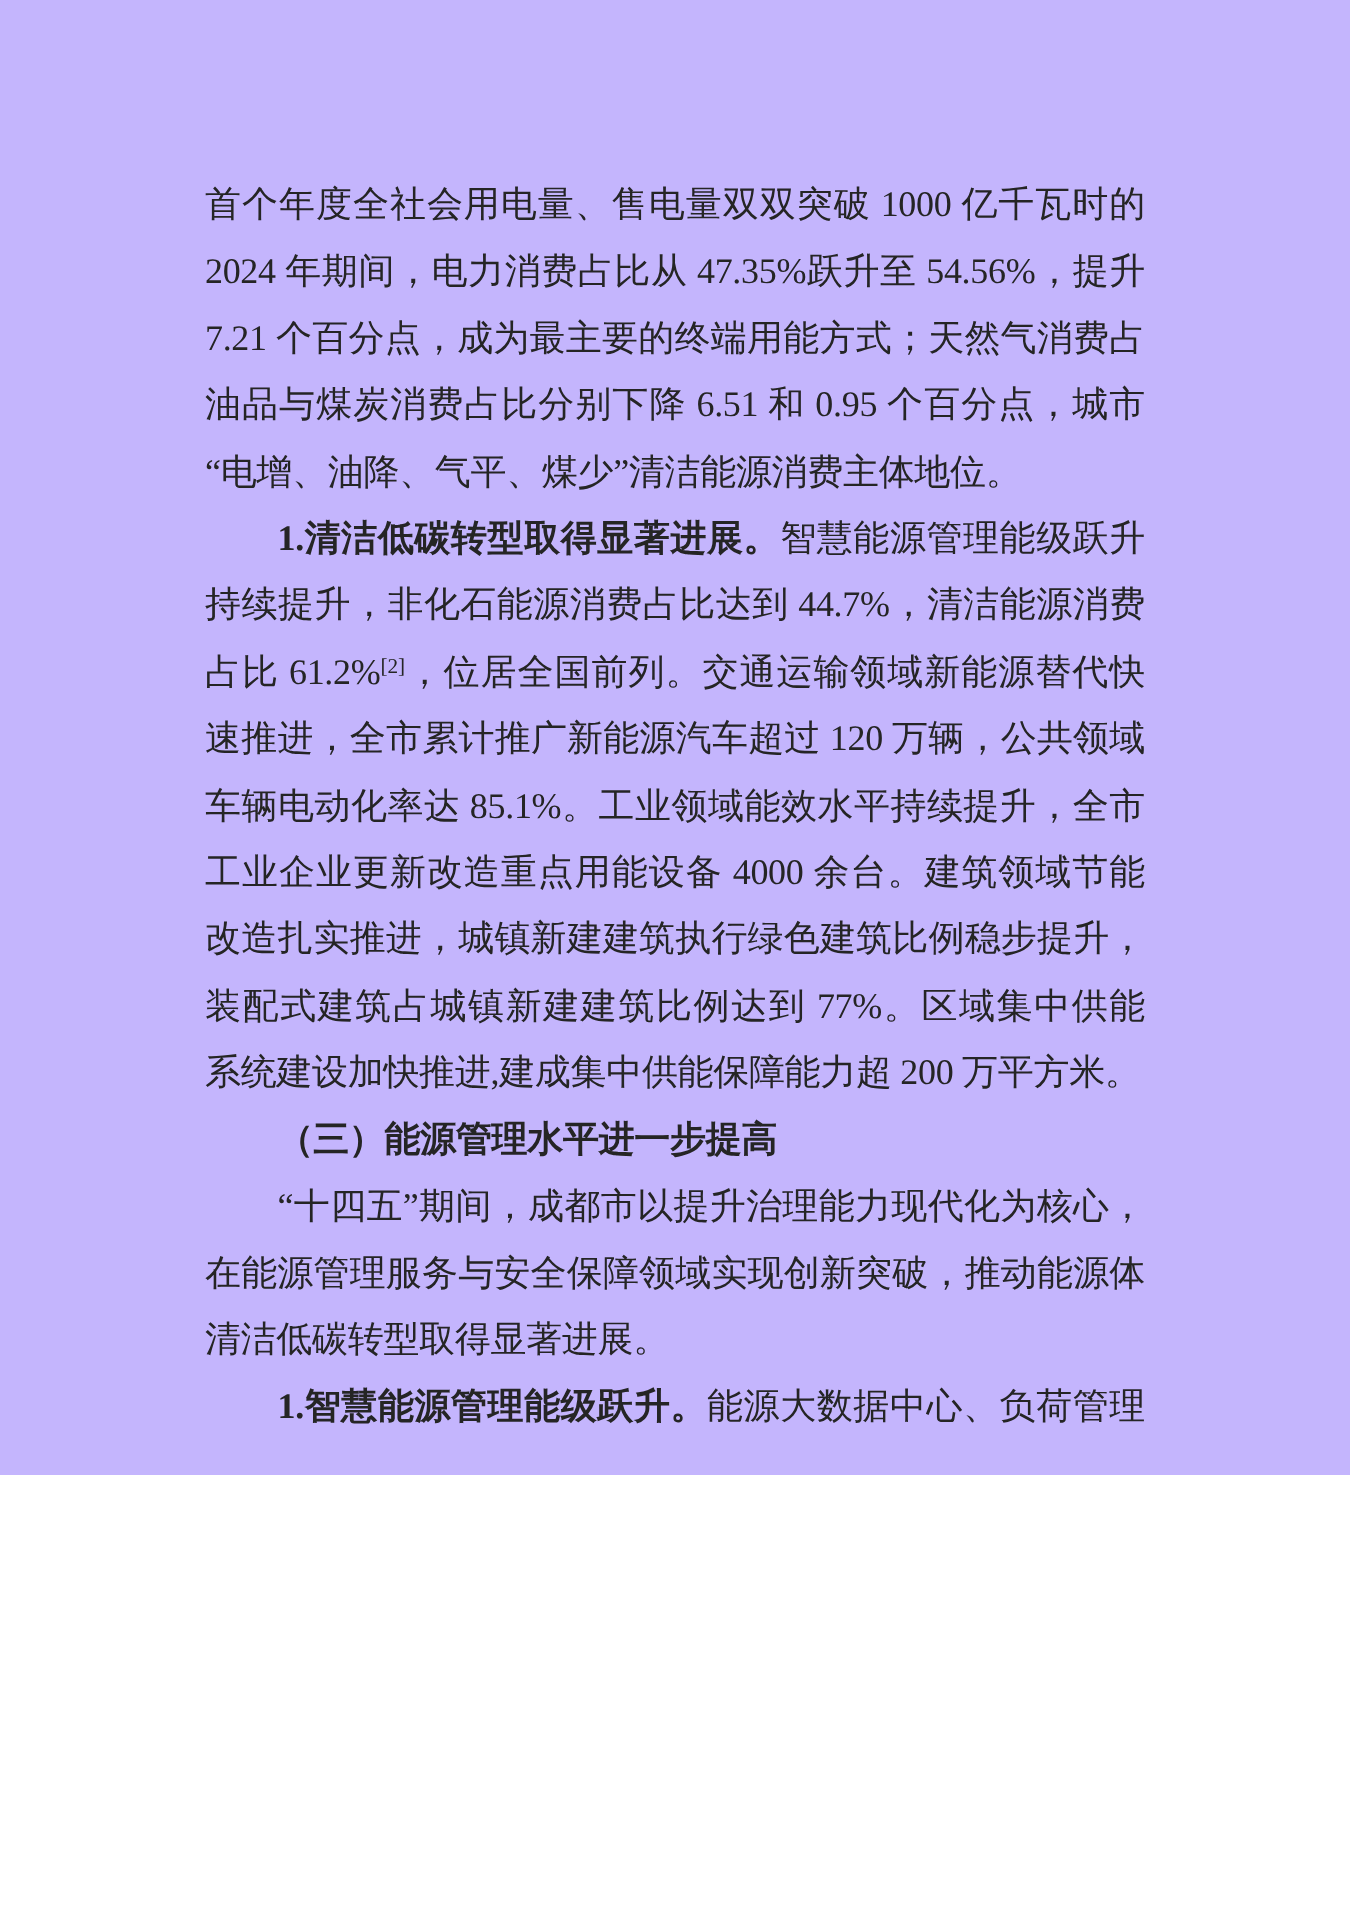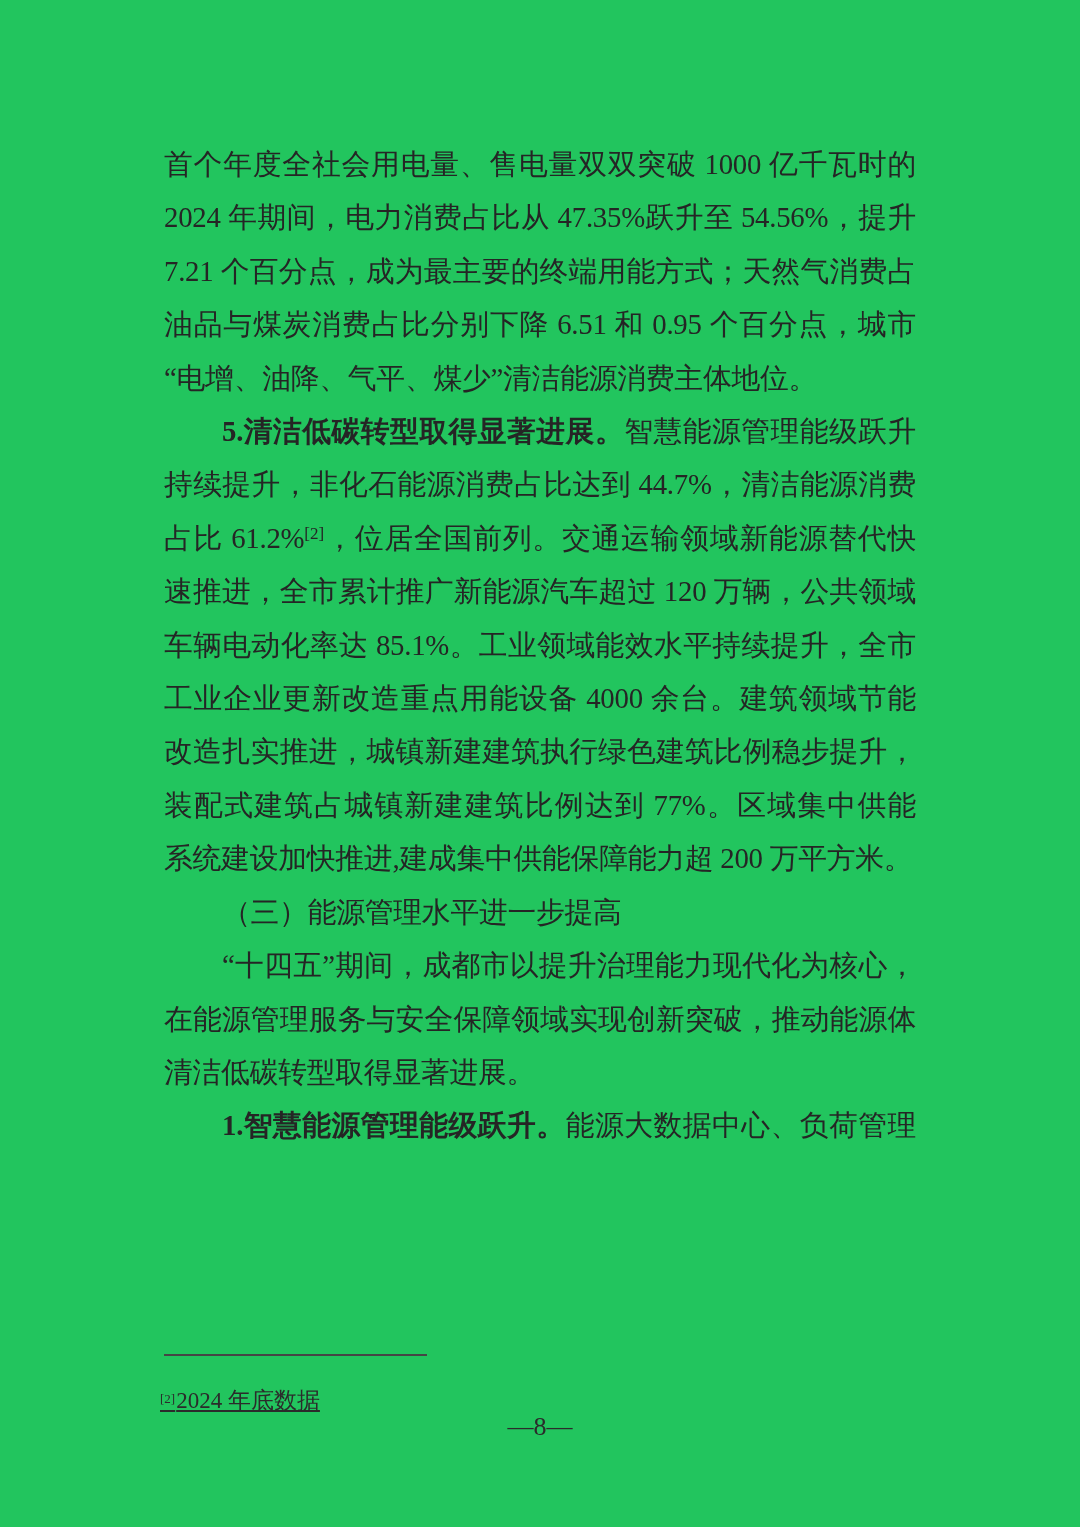--- a/index.html
+++ b/index.html
@@ -1,20 +1,20 @@
 <!DOCTYPE html>
 <html lang="zh"><head>
 <meta charset="utf-8">
 <style>
   html, body { margin: 0; padding: 0; background: #ffffff; }
   .page {
     position: relative;
     width: 1080px;
-    height: 1527px;
-    background: #22c55e;
+    height: 1180px;
+    background: #c4b5fd;
     font-family: "Liberation Serif", "DejaVu Serif", serif;
     color: #252525;
     overflow: hidden;
   }
   .doc-body {
     position: absolute;
     left: 164px;
     top: 138px;
     width: 752px;
   }
@@ -22,21 +22,21 @@
     line-height: 53.4px;
     font-size: 28.8px;
     letter-spacing: -0.25px;
     text-align: justify;
     text-align-last: left;
     white-space: nowrap;
   }
   .line.just { text-align-last: justify; }
   .line.ind  { padding-left: 58px; }
   .bold { font-weight: bold; }
-  .kai  { font-weight: normal; }
+  .kai  { font-weight: bold; }
   .line sup {
     font-size: 17px;
     line-height: 0;
     vertical-align: 9px;
     letter-spacing: 0;
   }
   .footnote-rule {
     position: absolute;
     left: 164px;
     top: 1354px;
@@ -73,21 +73,21 @@
 <body>
 
 <div class="page">
 
   <div class="doc-body">
       <div class="line just"><span>首个年度全社会用电量、售电量双双突破 1000 亿千瓦时的</span></div>
       <div class="line just"><span>2024 年期间，电力消费占比从 47.35%跃升至 54.56%，提升</span></div>
       <div class="line just"><span>7.21 个百分点，成为最主要的终端用能方式；天然气消费占</span></div>
       <div class="line just"><span>油品与煤炭消费占比分别下降 6.51 和 0.95 个百分点，城市</span></div>
       <div class="line"><span>“电增、油降、气平、煤少”清洁能源消费主体地位。</span></div>
-      <div class="line ind just"><span class="bold">5.清洁低碳转型取得显著进展。</span><span>智慧能源管理能级跃升</span></div>
+      <div class="line ind just"><span class="bold">1.清洁低碳转型取得显著进展。</span><span>智慧能源管理能级跃升</span></div>
       <div class="line just"><span>持续提升，非化石能源消费占比达到 44.7%，清洁能源消费</span></div>
       <div class="line just"><span>占比 61.2%</span><sup>[2]</sup><span>，位居全国前列。交通运输领域新能源替代快</span></div>
       <div class="line just"><span>速推进，全市累计推广新能源汽车超过 120 万辆，公共领域</span></div>
       <div class="line just"><span>车辆电动化率达 85.1%。工业领域能效水平持续提升，全市</span></div>
       <div class="line just"><span>工业企业更新改造重点用能设备 4000 余台。建筑领域节能</span></div>
       <div class="line just"><span>改造扎实推进，城镇新建建筑执行绿色建筑比例稳步提升，</span></div>
       <div class="line just"><span>装配式建筑占城镇新建建筑比例达到 77%。区域集中供能</span></div>
       <div class="line"><span>系统建设加快推进,建成集中供能保障能力超 200 万平方米。</span></div>
       <div class="line ind"><span class="kai">（三）能源管理水平进一步提高</span></div>
       <div class="line ind just"><span>“十四五”期间，成都市以提升治理能力现代化为核心，</span></div>

